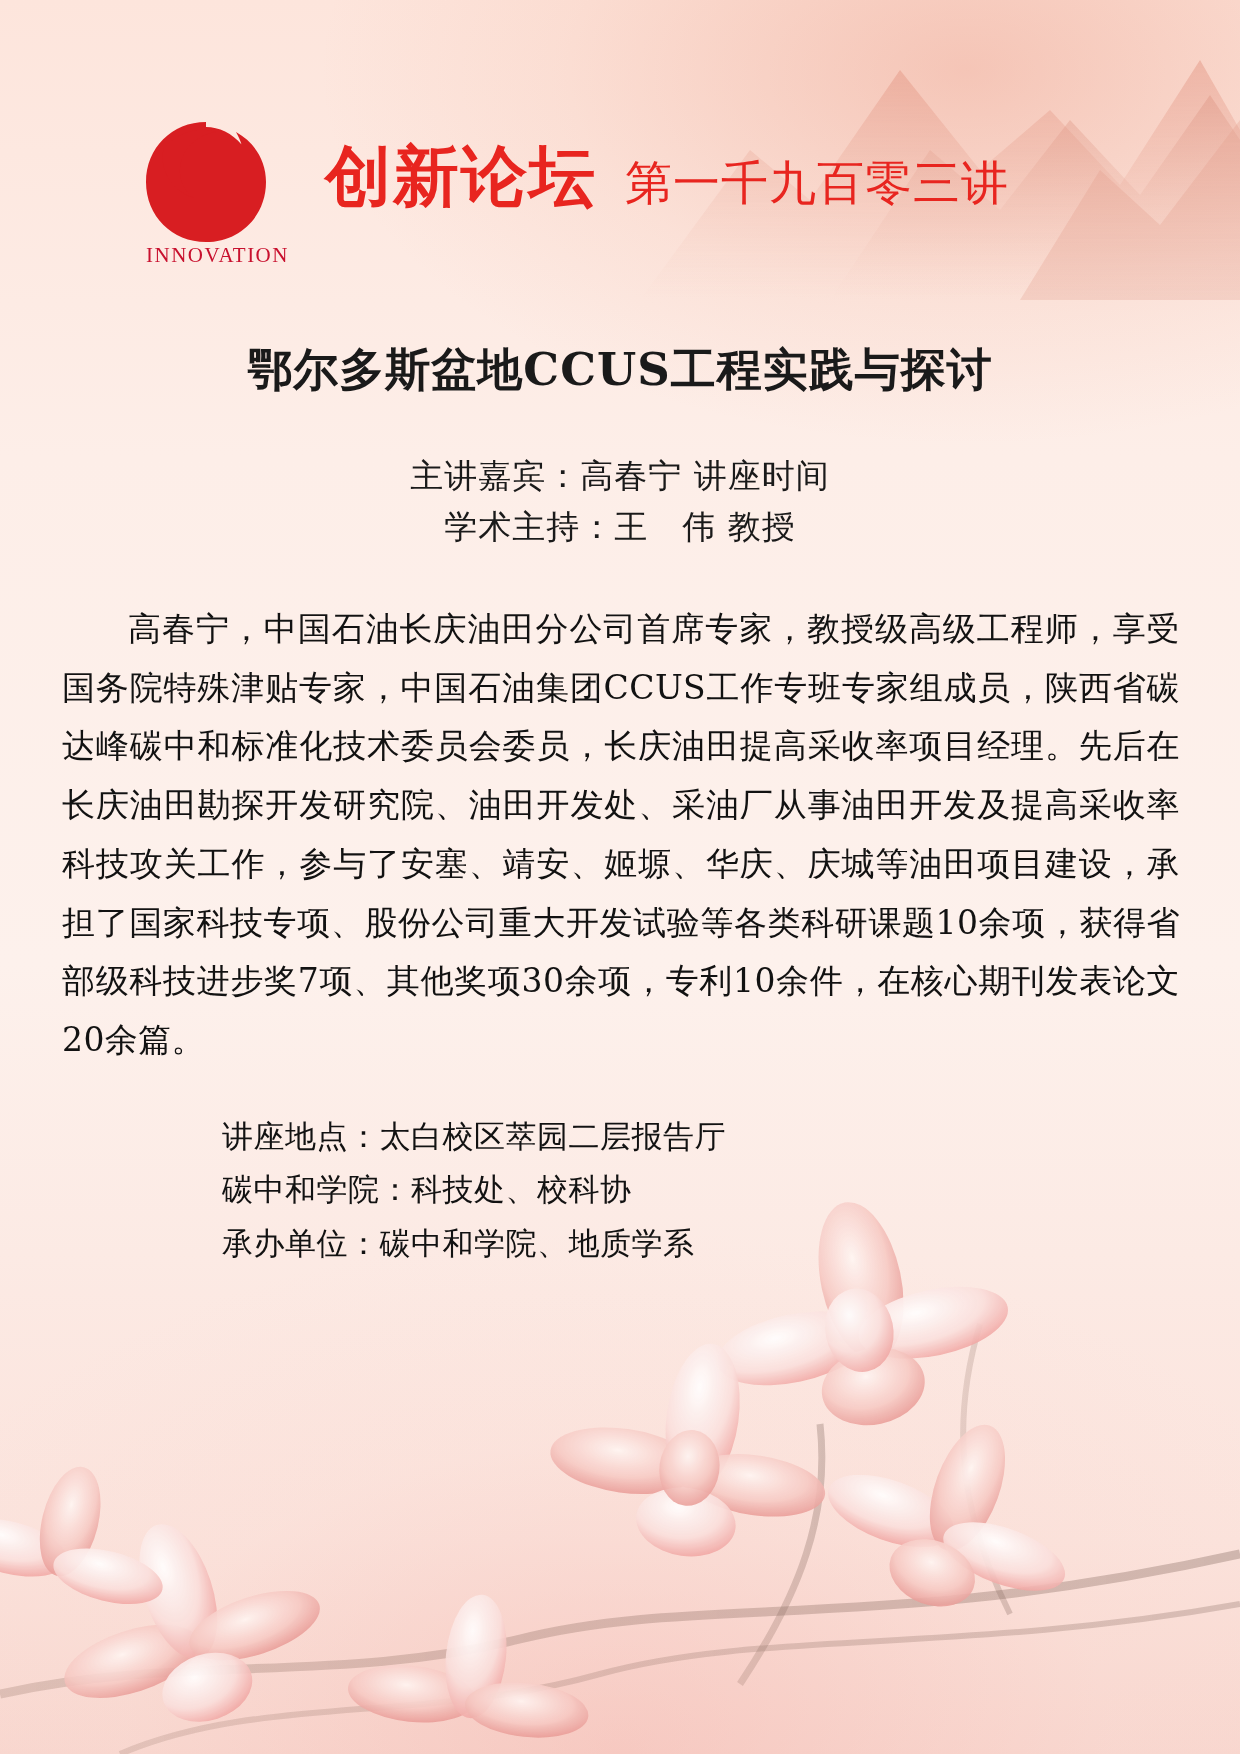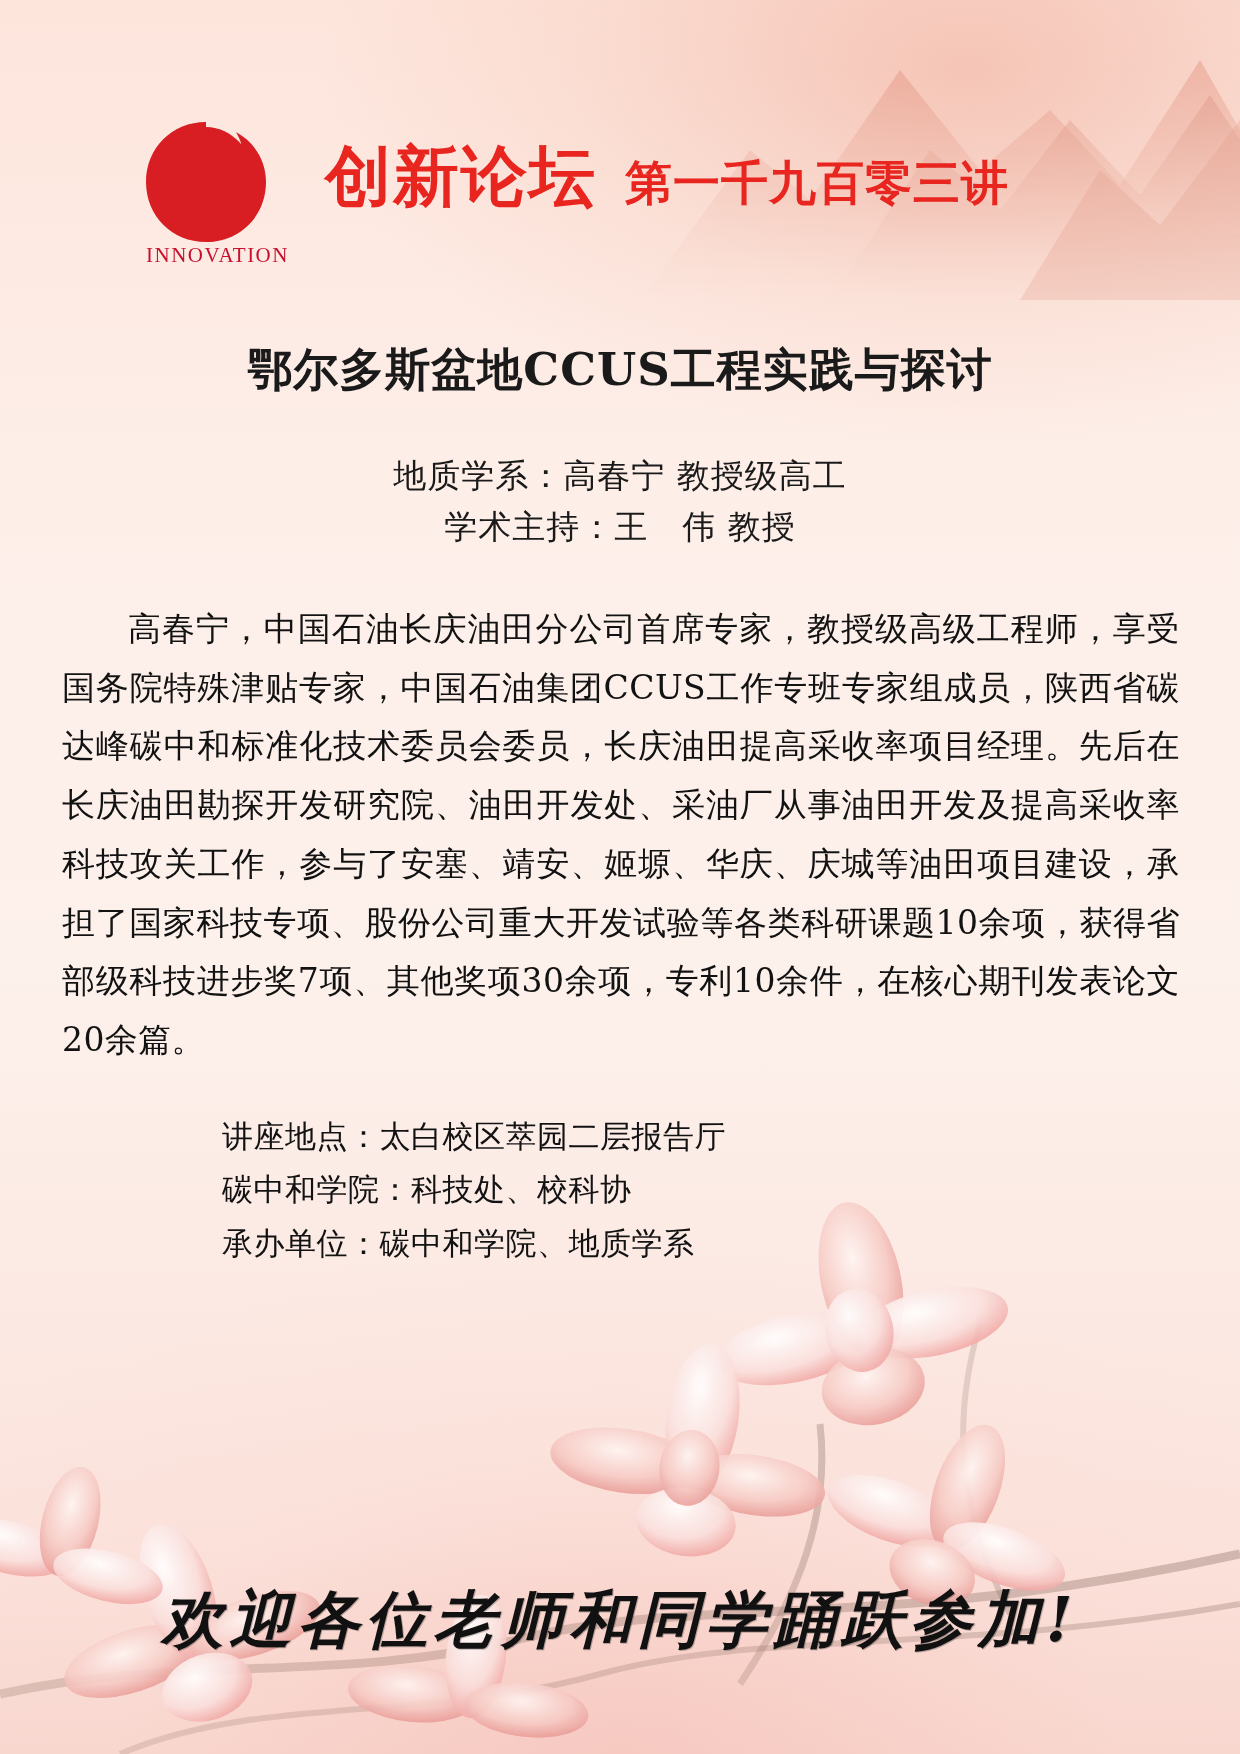--- a/index.html
+++ b/index.html
@@ -90,21 +90,21 @@
   .forum-title {
     font-family: "DejaVu Sans", sans-serif;
     font-weight: bold;
     font-size: 66px;
     color: #e8251f;
     letter-spacing: 2px;
     line-height: 1;
   }
   .forum-episode {
     font-family: "DejaVu Sans", sans-serif;
-    font-weight: bold;
+    font-weight: normal;
     font-size: 47px;
     color: #e8251f;
     letter-spacing: 1px;
     margin-left: 28px;
     line-height: 1;
   }
 
   
   .talk-title {
     position: absolute;
@@ -276,33 +276,32 @@
     </div>
     <div class="header-titles">
       <div class="forum-title">创新论坛</div>
       <div class="forum-episode">第一千九百零三讲</div>
     </div>
   </div>
 
   <div class="talk-title">鄂尔多斯盆地CCUS工程实践与探讨</div>
 
   <div class="speakers">
-    <div class="speaker-line">地质学系：高春宁 教授级高工</div>
+    <div class="speaker-line">主讲嘉宾：高春宁 讲座时间</div>
     <div class="speaker-line">学术主持：王　伟 教授</div>
   </div>
 
   <div class="bio">高春宁，中国石油长庆油田分公司首席专家，教授级高级工程师，享受国务院特殊津贴专家，中国石油集团CCUS工作专班专家组成员，陕西省碳达峰碳中和标准化技术委员会委员，长庆油田提高采收率项目经理。先后在长庆油田勘探开发研究院、油田开发处、采油厂从事油田开发及提高采收率科技攻关工作，参与了安塞、靖安、姬塬、华庆、庆城等油田项目建设，承担了国家科技专项、股份公司重大开发试验等各类科研课题10余项，获得省部级科技进步奖7项、其他奖项30余项，专利10余件，在核心期刊发表论文20余篇。</div>
 
   <div class="info">
     <div class="info-row">
       <span>讲座地点：</span><span>太白校区萃园二层报告厅</span>
     </div>
     <div class="info-row">
       <span>碳中和学院：</span><span>科技处、校科协</span>
     </div>
     <div class="info-row">
       <span>承办单位：</span><span>碳中和学院、地质学系</span>
     </div>
   </div>
 
-  <div class="slogan">欢迎各位老师和同学踊跃参加!</div>
 
 </div>
 
 </body></html>

